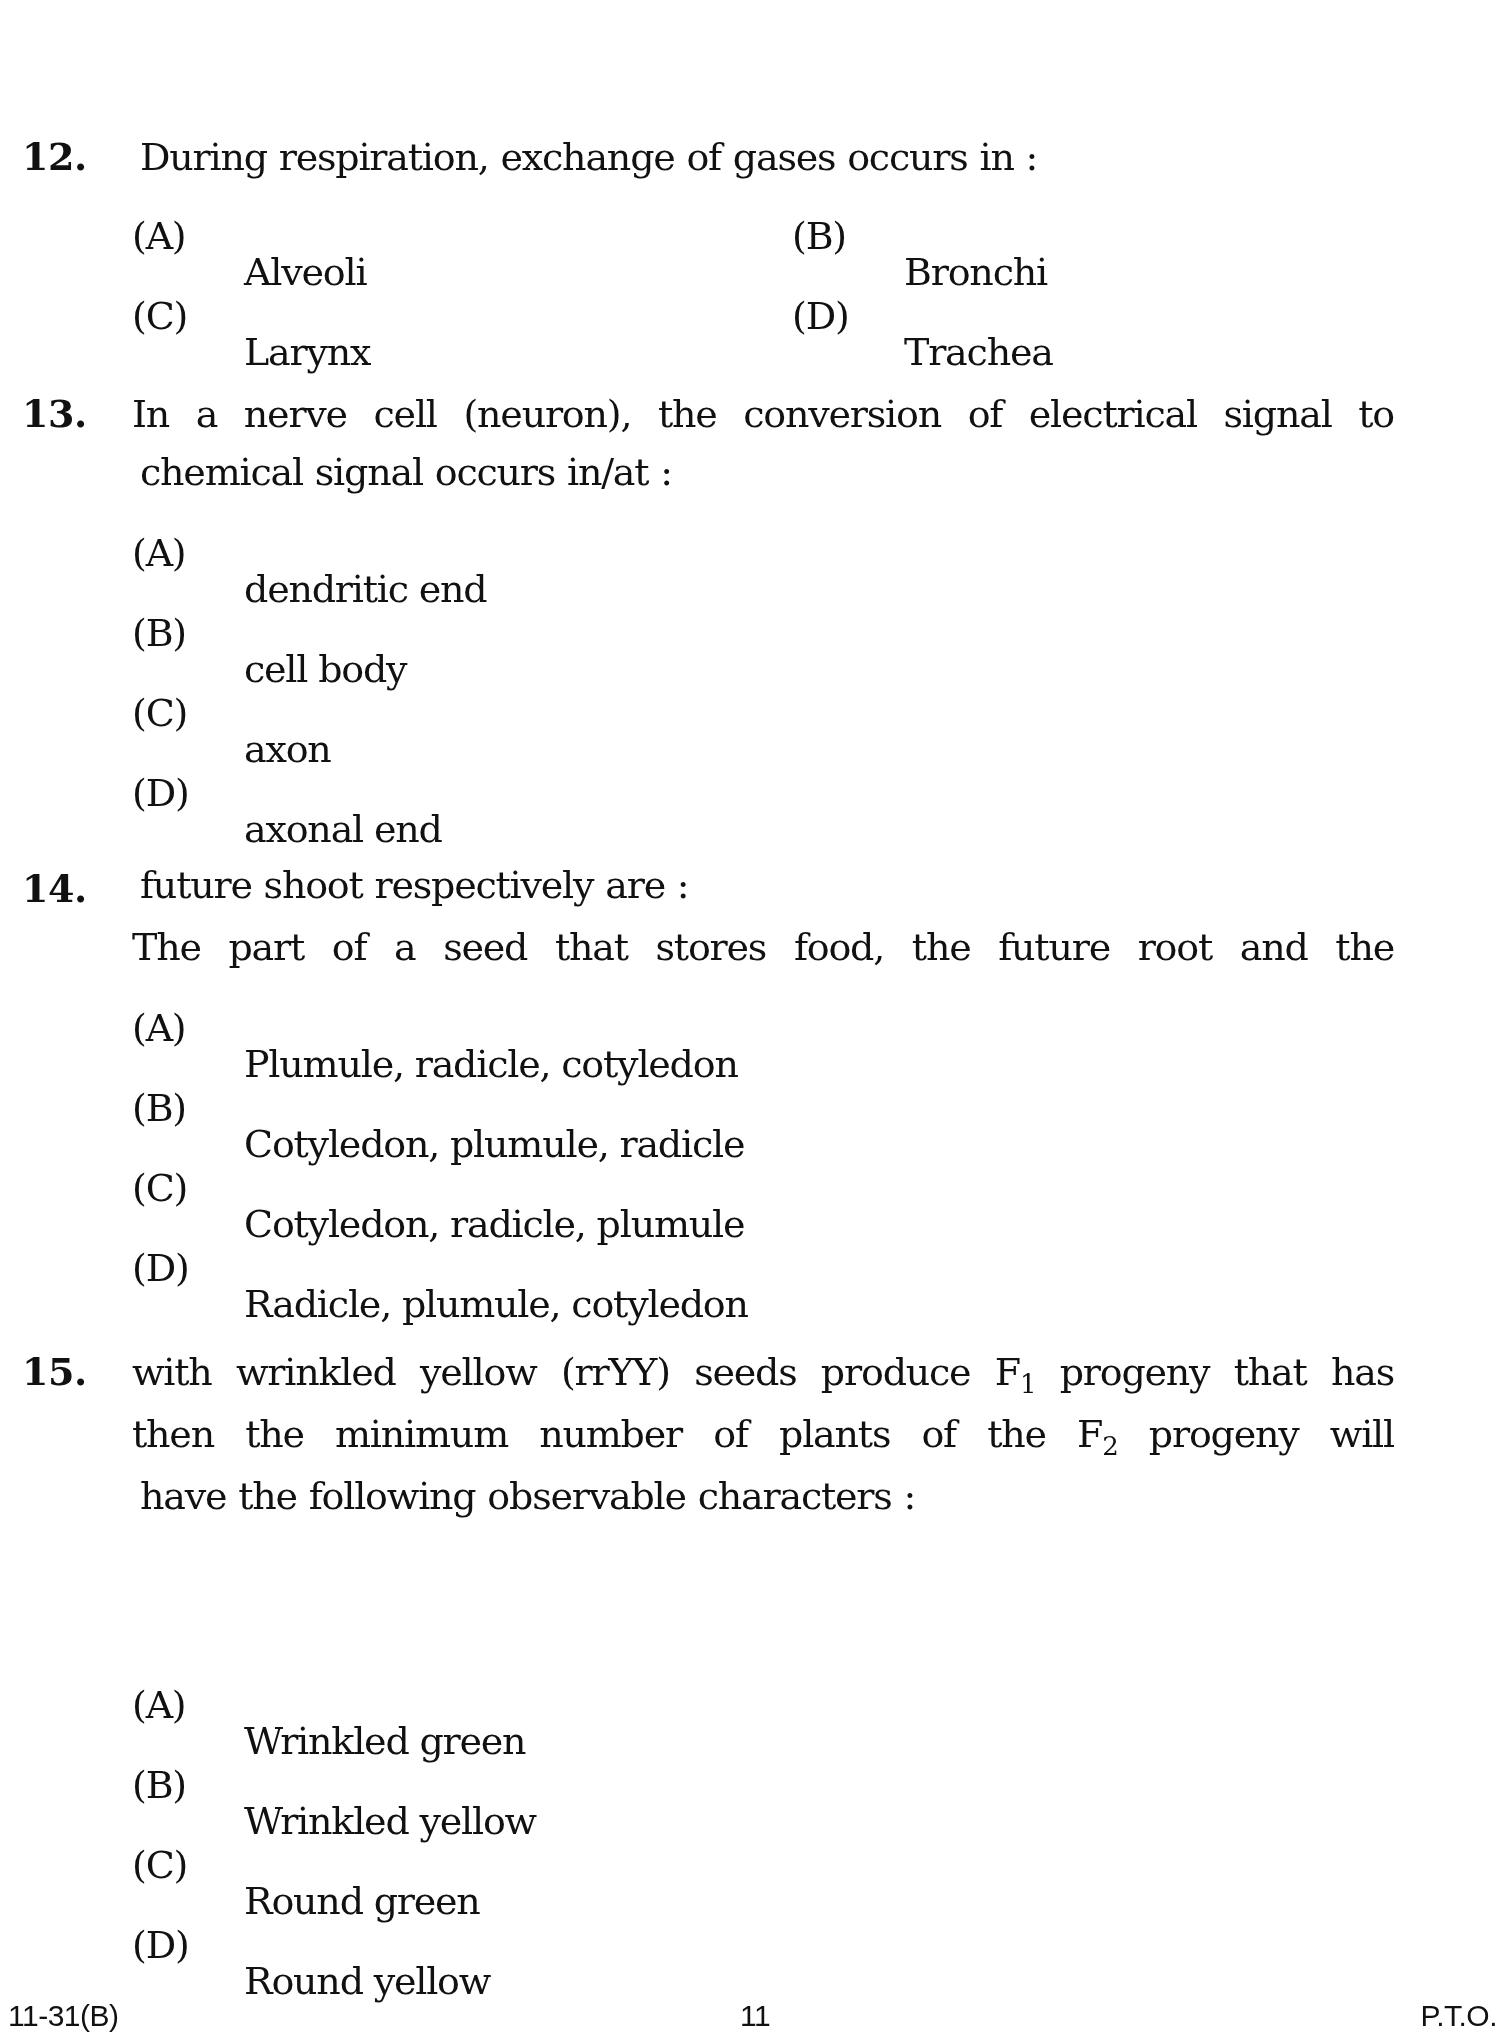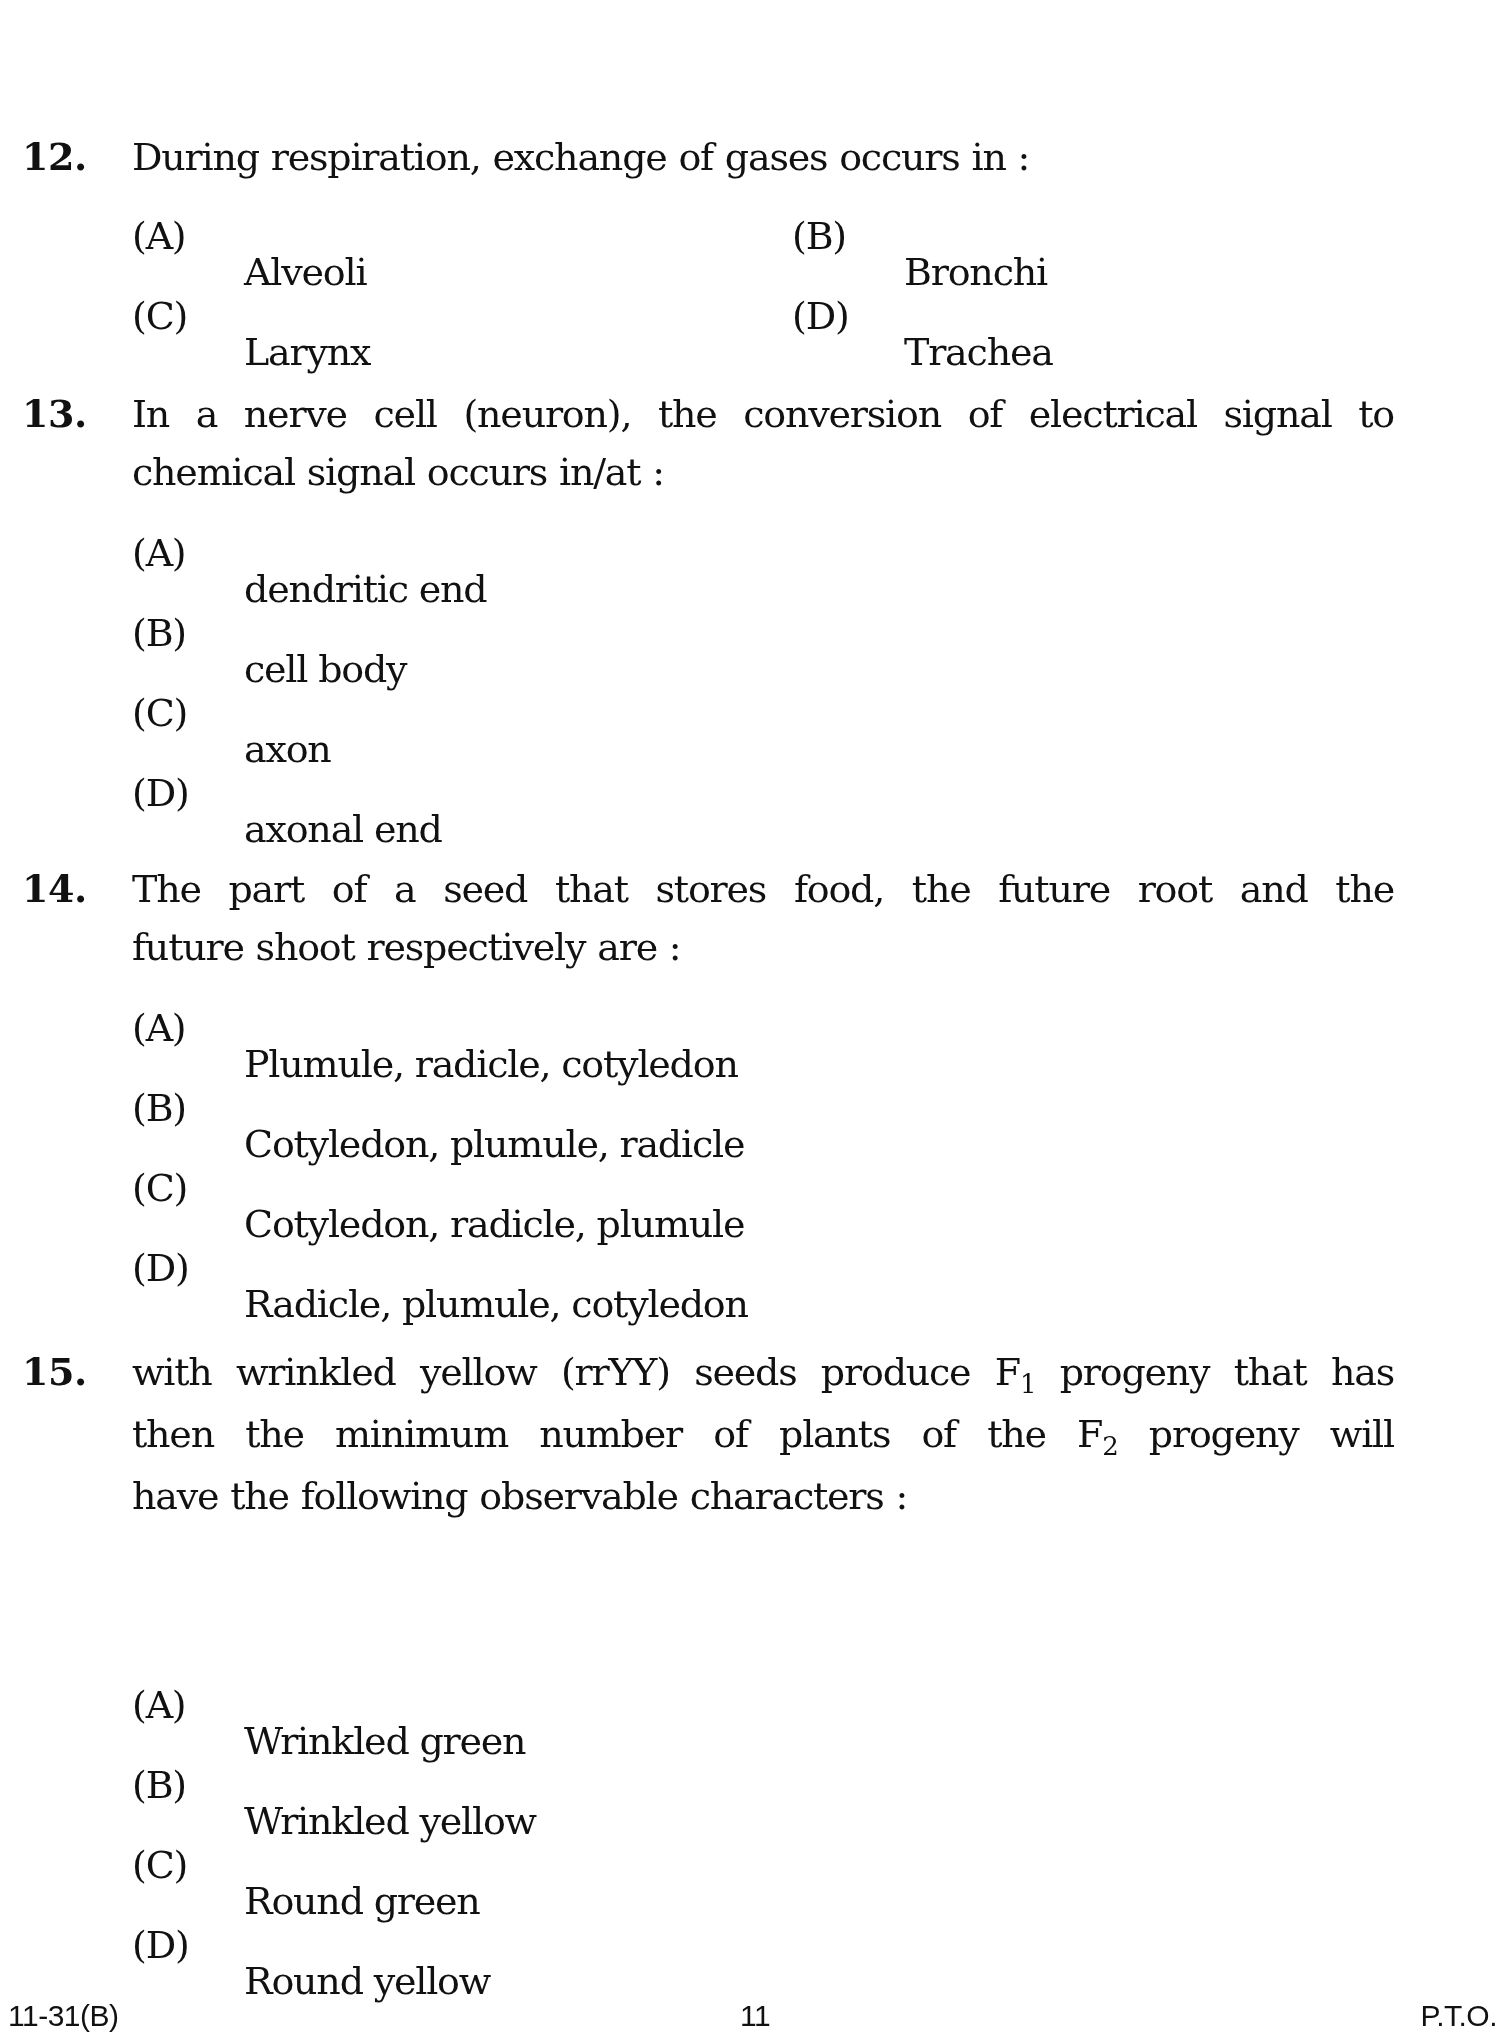--- a/index.html
+++ b/index.html
@@ -47,20 +47,21 @@
       letter-spacing: -1.2px;
       word-spacing: 1px;
     }
     .q-text.justify-lines span.line {
       display: block;
       text-align: justify;
       text-align-last: justify;
     }
     .q-text.justify-lines span.line.last {
       text-align-last: left;
+      margin-left: 8px;
     }
     .option {
       position: absolute;
       font-size: 38px;
       line-height: 50px;
       letter-spacing: -1.2px;
       white-space: nowrap;
     }
     .opt-label {
       position: absolute;
@@ -135,22 +136,22 @@
     <span class="opt-text">axon</span>
   </div>
   <div class="option" style="left:132px; top:768px;">
     <span class="opt-label">(D)</span>
     <span class="opt-text">axonal end</span>
   </div>
 
   <div class="question" style="top:858px;">
     <div class="q-num">14.</div>
     <div class="q-text justify-lines">
+      <span class="line last" style="margin-top:-4px;">future shoot respectively are :</span>
       <span class="line">The part of a seed that stores food, the future root and the</span>
-      <span class="line last" style="margin-top:-4px;">future shoot respectively are :</span>
     </div>
   </div>
   <div class="option" style="left:132px; top:1003px;">
     <span class="opt-label">(A)</span>
     <span class="opt-text">Plumule, radicle, cotyledon</span>
   </div>
   <div class="option" style="left:132px; top:1083px;">
     <span class="opt-label">(B)</span>
     <span class="opt-text">Cotyledon, plumule, radicle</span>
   </div>

